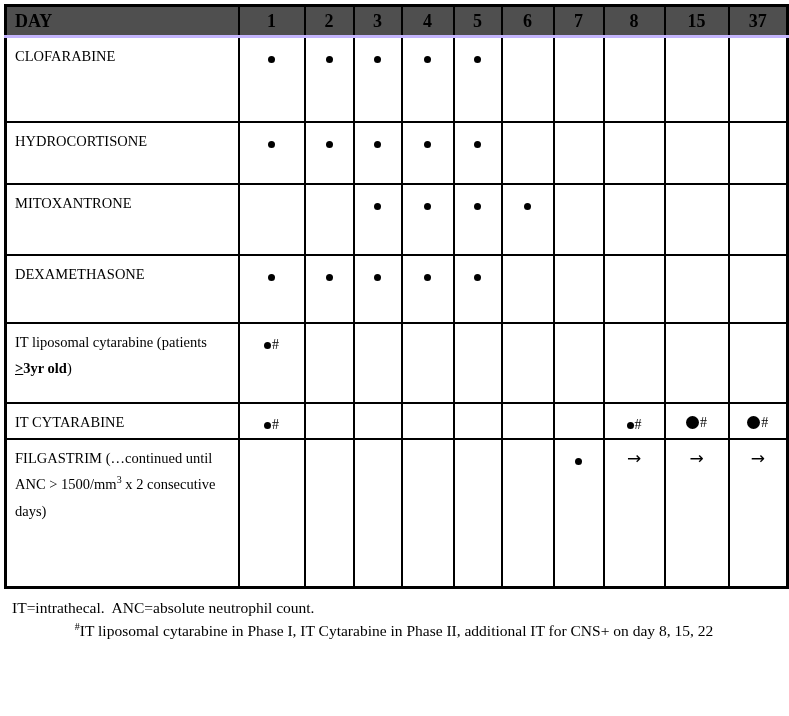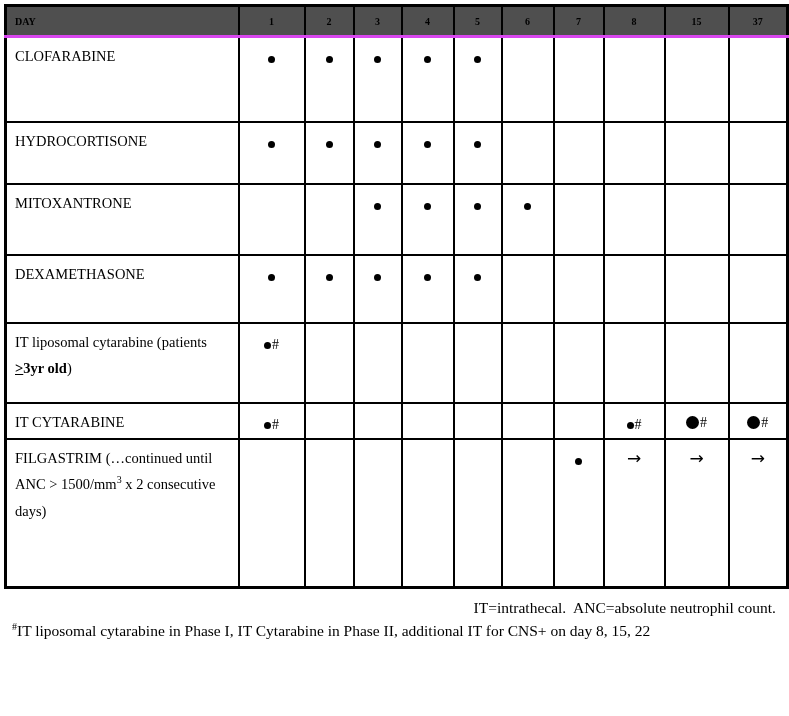--- a/index.html
+++ b/index.html
@@ -23,23 +23,23 @@
     border: 3px solid #000000;
   }
   th, td {
     border: 2px solid #000000;
     box-sizing: border-box;
     overflow: hidden;
   }
   thead th {
     background: #4f4f4f;
     font-weight: bold;
-    font-size: 10px;
+    font-size: 18px;
     height: 31px;
-    border-bottom: 3px solid #d946ef;
+    border-bottom: 3px solid #c4b5fd;
     text-align: center;
     color: #000000;
   }
   thead th.day-label {
     text-align: left;
     padding-left: 8px;
   }
   td.label-cell {
     text-align: left;
     vertical-align: top;
@@ -83,22 +83,22 @@
   .seg-u { text-decoration: underline; }
   sup.seg-sup {
     font-size: 10px;
     line-height: 0;
   }
   .footnotes {
     margin: 7px 10px 0 8px;
     font-size: 15.5px;
     line-height: 1.5;
   }
-  .fn-line1 { white-space: pre-wrap; text-align: right; }
-  .fn-line2 { max-width: 768px; }
+  .fn-line1 { white-space: pre-wrap; }
+  .fn-line2 { max-width: 768px; text-align: center; }
 </style>
 </head>
 <body>
 
 <div class="page">
   <table class="schedule">
     <colgroup>
       <col style="width:233px">
       <col style="width:66px">
         <col style="width:49px">

